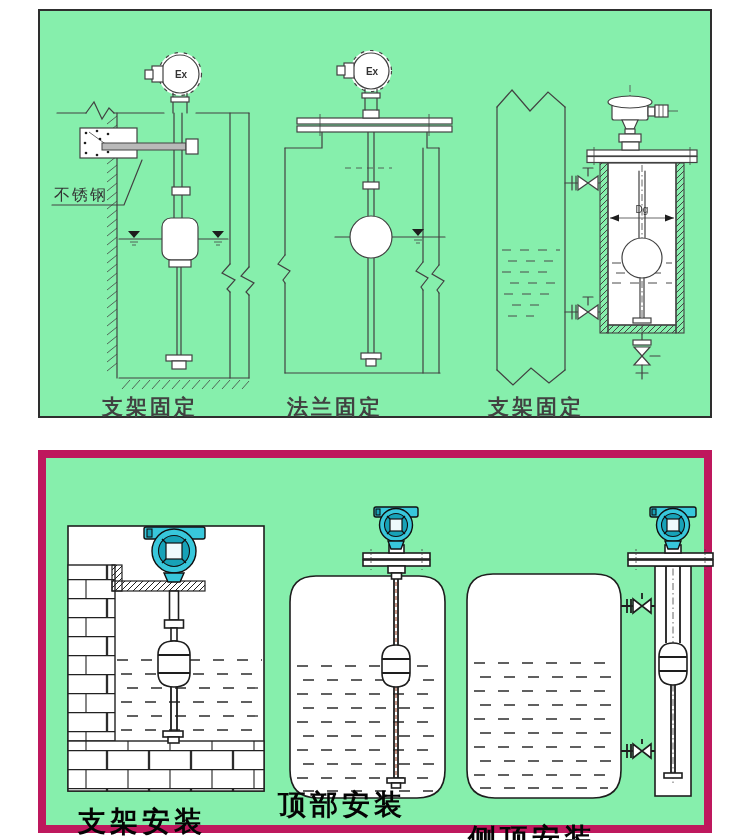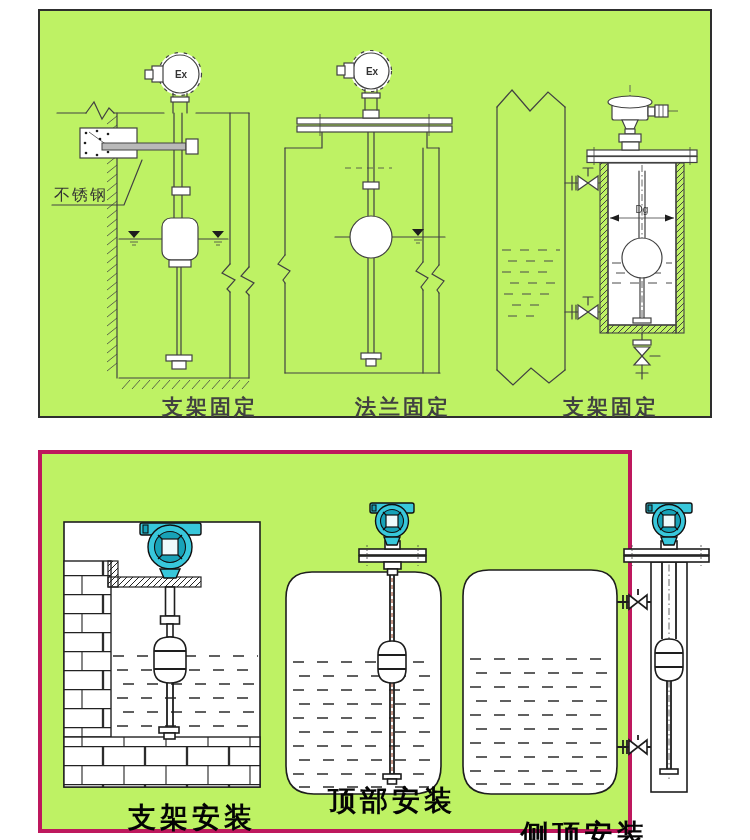--- a/index.html
+++ b/index.html
@@ -3,25 +3,25 @@
 <meta charset="utf-8">
 <style>
   :root{
     --transmitter-teal:#38c7db;
     --transmitter-teal-dark:#17a2b8;
     --stem-dash:#a4573e;
   }
   html,body{margin:0;padding:0;background:#fff;}
   .stage{position:relative;width:750px;height:840px;background:#fff;overflow:hidden;
          font-family:"Liberation Sans",sans-serif;}
-  .panel{position:absolute;background:#bef264;box-sizing:border-box;}
+  .panel{position:absolute;background:#86efac;box-sizing:border-box;}
   .panel.top{left:38px;top:9px;width:674px;height:409px;border:2px solid #2e2e2e;}
-  .panel.bottom{left:38px;top:450px;width:594px;height:383px;border:4px solid #be185d;}
+  .panel.bottom{left:38px;top:450px;width:674px;height:383px;border:8px solid #be185d;}
   .dwg{position:absolute;}
-  .cap{position:absolute;text-align:center;white-space:nowrap;margin-left:28px;}
+  .cap{position:absolute;white-space:nowrap;}
   .cap.topcap{font-size:21px;font-weight:600;color:#414141;letter-spacing:3px;}
   .cap.botcap{font-size:28px;font-weight:900;color:#040404;letter-spacing:4px;}
   
   .ln{stroke:#424242;stroke-width:1.2;fill:none;stroke-linecap:round;}
   .lnb{stroke:#1e1e1e;stroke-width:1.8;fill:none;}
   .fw{fill:#fff;stroke:#424242;stroke-width:1.2;}
   .fw2{fill:#fff;stroke:#1e1e1e;stroke-width:1.6;}
   .gray{fill:#b9b9b9;stroke:#424242;stroke-width:1;}
   .teal{fill:var(--transmitter-teal);stroke:#101010;stroke-width:1.4;}
   .tealD{fill:var(--transmitter-teal-dark);stroke:#101010;stroke-width:1.1;}
@@ -230,21 +230,21 @@
       <g>
         <path class="ln" d="M160,248 V258"></path>
         <rect class="fw" x="151" y="255" width="18" height="5"></rect>
         <polygon class="fw" points="152,262 168,262 160,271"></polygon>
         <polygon class="fw" points="152,280 168,280 160,271"></polygon>
         <path class="ln" d="M168,271 H178 M160,280 V294 M154,288 H166"></path>
       </g>
     </svg>
 
     <div class="cap topcap" style="left:62px;top:382px;width:160px">支架固定</div>
-    <div class="cap topcap" style="left:255px;top:382px;width:160px">法兰固定</div>
+    <div class="cap topcap" style="left:247px;top:382px;width:160px">法兰固定</div>
     <div class="cap topcap" style="left:448px;top:382px;width:190px">支架固定</div>
   </div>
 
   <div class="panel bottom">
 
     <svg class="dwg" style="left:19px;top:45px" width="210" height="300" viewBox="0 0 210 300">
       <defs>
         <pattern id="brick4" width="42" height="38" patternUnits="userSpaceOnUse">
           <rect width="42" height="38" fill="#fff"></rect>
           <path d="M0,0.6 H42 M0,19.6 H42 M21,0 V19 M0.6,19.6 V38 M41.4,19.6 V38" stroke="#222" stroke-width="1.1" fill="none"></path>

